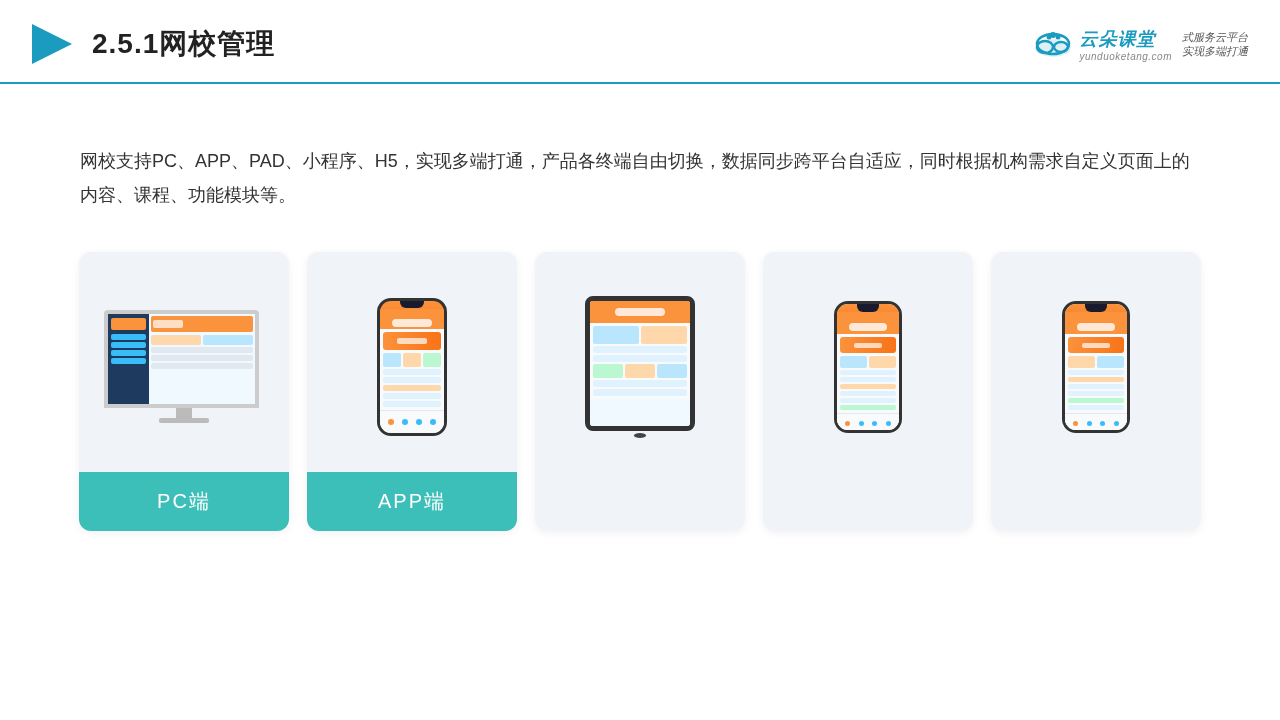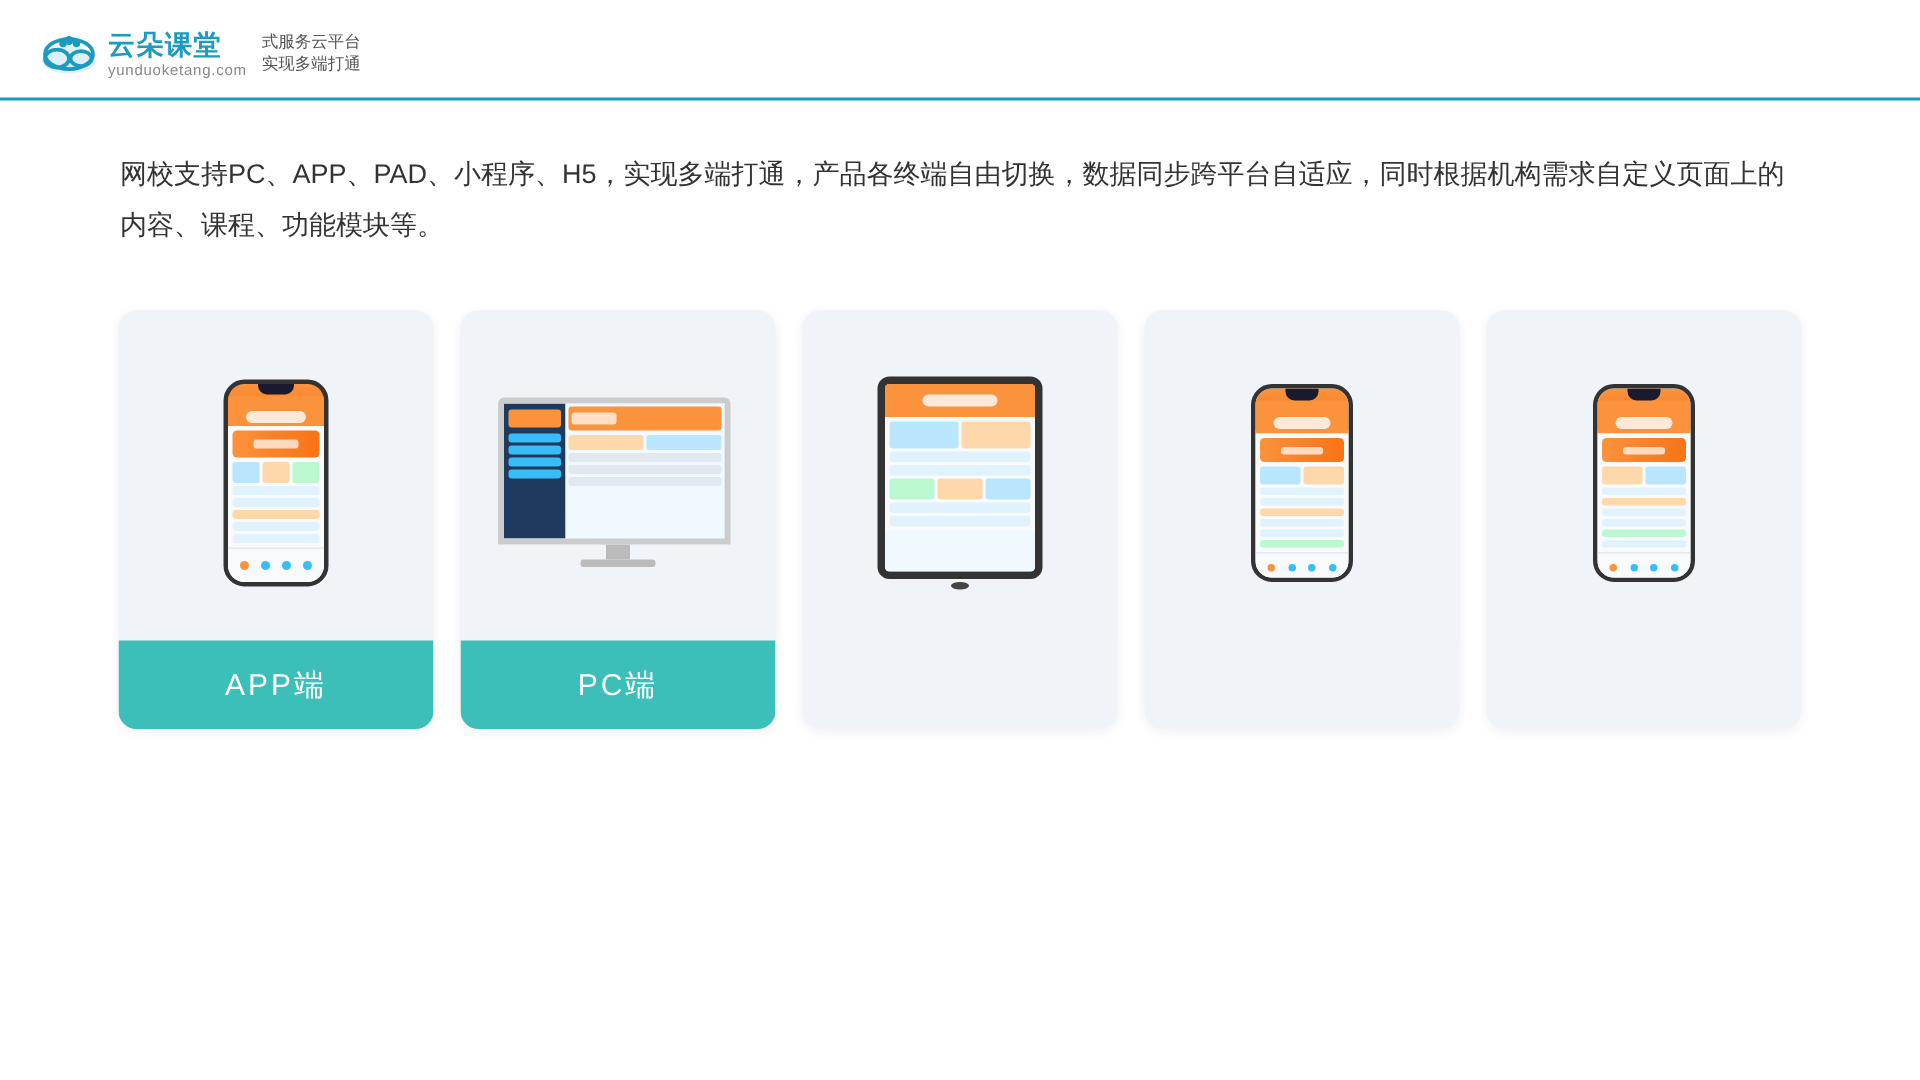--- a/index.html
+++ b/index.html
@@ -51,20 +51,21 @@
       color: #888;
       letter-spacing: 0.5px;
     }
 
     
     .description {
       padding: 32px 80px 20px 80px;
       font-size: 18px;
       color: #333;
       line-height: 1.9;
+      margin-top: 28px;
     }
 
     
     .cards-container {
       display: flex;
       gap: 18px;
       padding: 20px 60px 30px 60px;
       justify-content: center;
     }
     .card {
@@ -254,32 +255,42 @@
       align-items: flex-end;
     }
     .brand-top-row {
       display: flex;
       align-items: center;
       gap: 4px;
     }
     .brand-text-col {
       display: flex;
       flex-direction: column;
+      font-style: italic;
     }
     .brand-tagline-right {
       font-size: 11px;
       color: #555;
       line-height: 1.3;
       text-align: left;
     }
   </style>
 </head>
 <body>
 
 <div class="header">
+  <div class="header-left">
+
+    <svg class="logo-arrow" viewBox="0 0 52 52" fill="none" xmlns="http://www.w3.org/2000/svg">
+      <polygon points="8,6 48,26 8,46" fill="#1a9bbf"></polygon>
+    </svg>
+    <span class="page-title">
+      <span>2.5.1</span><span>网校管理</span>
+    </span>
+  </div>
   <div class="header-right brand-logo-area">
     <div class="brand-top-row">
 
       <svg width="44" height="32" viewBox="0 0 44 32" fill="none" xmlns="http://www.w3.org/2000/svg">
         <ellipse cx="22" cy="20" rx="18" ry="9" fill="#1a9bbf" opacity="0.15"></ellipse>
         <ellipse cx="22" cy="16" rx="16" ry="10" fill="none" stroke="#1a9bbf" stroke-width="2.5"></ellipse>
         <ellipse cx="14" cy="19" rx="8" ry="6" fill="none" stroke="#1a9bbf" stroke-width="2.5"></ellipse>
         <ellipse cx="30" cy="19" rx="7" ry="5" fill="none" stroke="#1a9bbf" stroke-width="2.5"></ellipse>
 
         <circle cx="18" cy="9" r="2.5" fill="#1a9bbf"></circle>
@@ -296,55 +307,20 @@
       </div>
     </div>
   </div>
 </div>
 
 <div class="description">
   <span>网校支持PC、APP、PAD、小程序、H5，实现多端打通，产品各终端自由切换，数据同步跨平台自适应，同时根据机构需求自定义页面上的内容、课程、功能模块等。</span>
 </div>
 
 <div class="cards-container">
-
-  <div class="card">
-    <div class="card-image">
-      <div class="phone-mock">
-        <div class="phone-notch"></div>
-        <div class="phone-screen">
-          <div style="background:#fb923c;height:22px;display:flex;align-items:center;padding:0 5px;padding-top:8px;">
-            <div style="width:40px;height:8px;background:#fff;border-radius:10px;opacity:0.8;margin:0 auto;"></div>
-          </div>
-          <div style="padding:3px;background:#f8fafc;flex:1;">
-            <div style="height:18px;background:linear-gradient(90deg,#fb923c,#f97316);border-radius:3px;margin-bottom:3px;display:flex;align-items:center;justify-content:center;">
-              <div style="width:30px;height:6px;background:#fff;border-radius:2px;opacity:0.7;"></div>
-            </div>
-            <div style="display:flex;gap:2px;margin-bottom:2px;">
-              <div style="flex:1;height:14px;background:#bae6fd;border-radius:2px;"></div>
-              <div style="flex:1;height:14px;background:#fed7aa;border-radius:2px;"></div>
-              <div style="flex:1;height:14px;background:#bbf7d0;border-radius:2px;"></div>
-            </div>
-            <div style="height:6px;background:#e0f2fe;border-radius:2px;margin-bottom:2px;"></div>
-            <div style="height:6px;background:#e0f2fe;border-radius:2px;margin-bottom:2px;"></div>
-            <div style="height:6px;background:#fed7aa;border-radius:2px;margin-bottom:2px;"></div>
-            <div style="height:6px;background:#e0f2fe;border-radius:2px;margin-bottom:2px;"></div>
-            <div style="height:6px;background:#e0f2fe;border-radius:2px;"></div>
-          </div>
-          <div class="phone-bottom-bar">
-            <div class="phone-nav-dot-active"></div>
-            <div class="phone-nav-dot"></div>
-            <div class="phone-nav-dot"></div>
-            <div class="phone-nav-dot"></div>
-          </div>
-        </div>
-      </div>
-    </div>
-    <div class="card-label">APP端</div>
-  </div>
 
   <div class="card">
     <div class="card-image">
       <div style="display:flex;flex-direction:column;align-items:center;">
         <div class="pc-monitor">
           <div class="monitor-screen">
             <div class="monitor-screen-inner">
               <div class="monitor-sidebar">
                 <div style="height:12px;background:#fb923c;margin:4px 3px;border-radius:2px;"></div>
                 <div style="height:6px;background:#38bdf8;margin:2px 3px;border-radius:2px;"></div>
@@ -369,20 +345,55 @@
           <div class="monitor-stand"></div>
           <div class="monitor-base"></div>
         </div>
       </div>
     </div>
     <div class="card-label">PC端</div>
   </div>
 
   <div class="card">
     <div class="card-image">
+      <div class="phone-mock">
+        <div class="phone-notch"></div>
+        <div class="phone-screen">
+          <div style="background:#fb923c;height:22px;display:flex;align-items:center;padding:0 5px;padding-top:8px;">
+            <div style="width:40px;height:8px;background:#fff;border-radius:10px;opacity:0.8;margin:0 auto;"></div>
+          </div>
+          <div style="padding:3px;background:#f8fafc;flex:1;">
+            <div style="height:18px;background:linear-gradient(90deg,#fb923c,#f97316);border-radius:3px;margin-bottom:3px;display:flex;align-items:center;justify-content:center;">
+              <div style="width:30px;height:6px;background:#fff;border-radius:2px;opacity:0.7;"></div>
+            </div>
+            <div style="display:flex;gap:2px;margin-bottom:2px;">
+              <div style="flex:1;height:14px;background:#bae6fd;border-radius:2px;"></div>
+              <div style="flex:1;height:14px;background:#fed7aa;border-radius:2px;"></div>
+              <div style="flex:1;height:14px;background:#bbf7d0;border-radius:2px;"></div>
+            </div>
+            <div style="height:6px;background:#e0f2fe;border-radius:2px;margin-bottom:2px;"></div>
+            <div style="height:6px;background:#e0f2fe;border-radius:2px;margin-bottom:2px;"></div>
+            <div style="height:6px;background:#fed7aa;border-radius:2px;margin-bottom:2px;"></div>
+            <div style="height:6px;background:#e0f2fe;border-radius:2px;margin-bottom:2px;"></div>
+            <div style="height:6px;background:#e0f2fe;border-radius:2px;"></div>
+          </div>
+          <div class="phone-bottom-bar">
+            <div class="phone-nav-dot-active"></div>
+            <div class="phone-nav-dot"></div>
+            <div class="phone-nav-dot"></div>
+            <div class="phone-nav-dot"></div>
+          </div>
+        </div>
+      </div>
+    </div>
+    <div class="card-label">APP端</div>
+  </div>
+
+  <div class="card">
+    <div class="card-image">
       <div class="tablet-wrap">
         <div class="tablet-mock">
           <div class="tablet-screen">
             <div style="height:22px;background:#fb923c;display:flex;align-items:center;justify-content:center;">
               <div style="width:50px;height:8px;background:#fff;border-radius:4px;opacity:0.8;"></div>
             </div>
             <div style="padding:3px;background:#f8fafc;">
               <div style="display:flex;gap:2px;margin-bottom:2px;">
                 <div style="flex:1;height:18px;background:#bae6fd;border-radius:2px;"></div>
                 <div style="flex:1;height:18px;background:#fed7aa;border-radius:2px;"></div>

